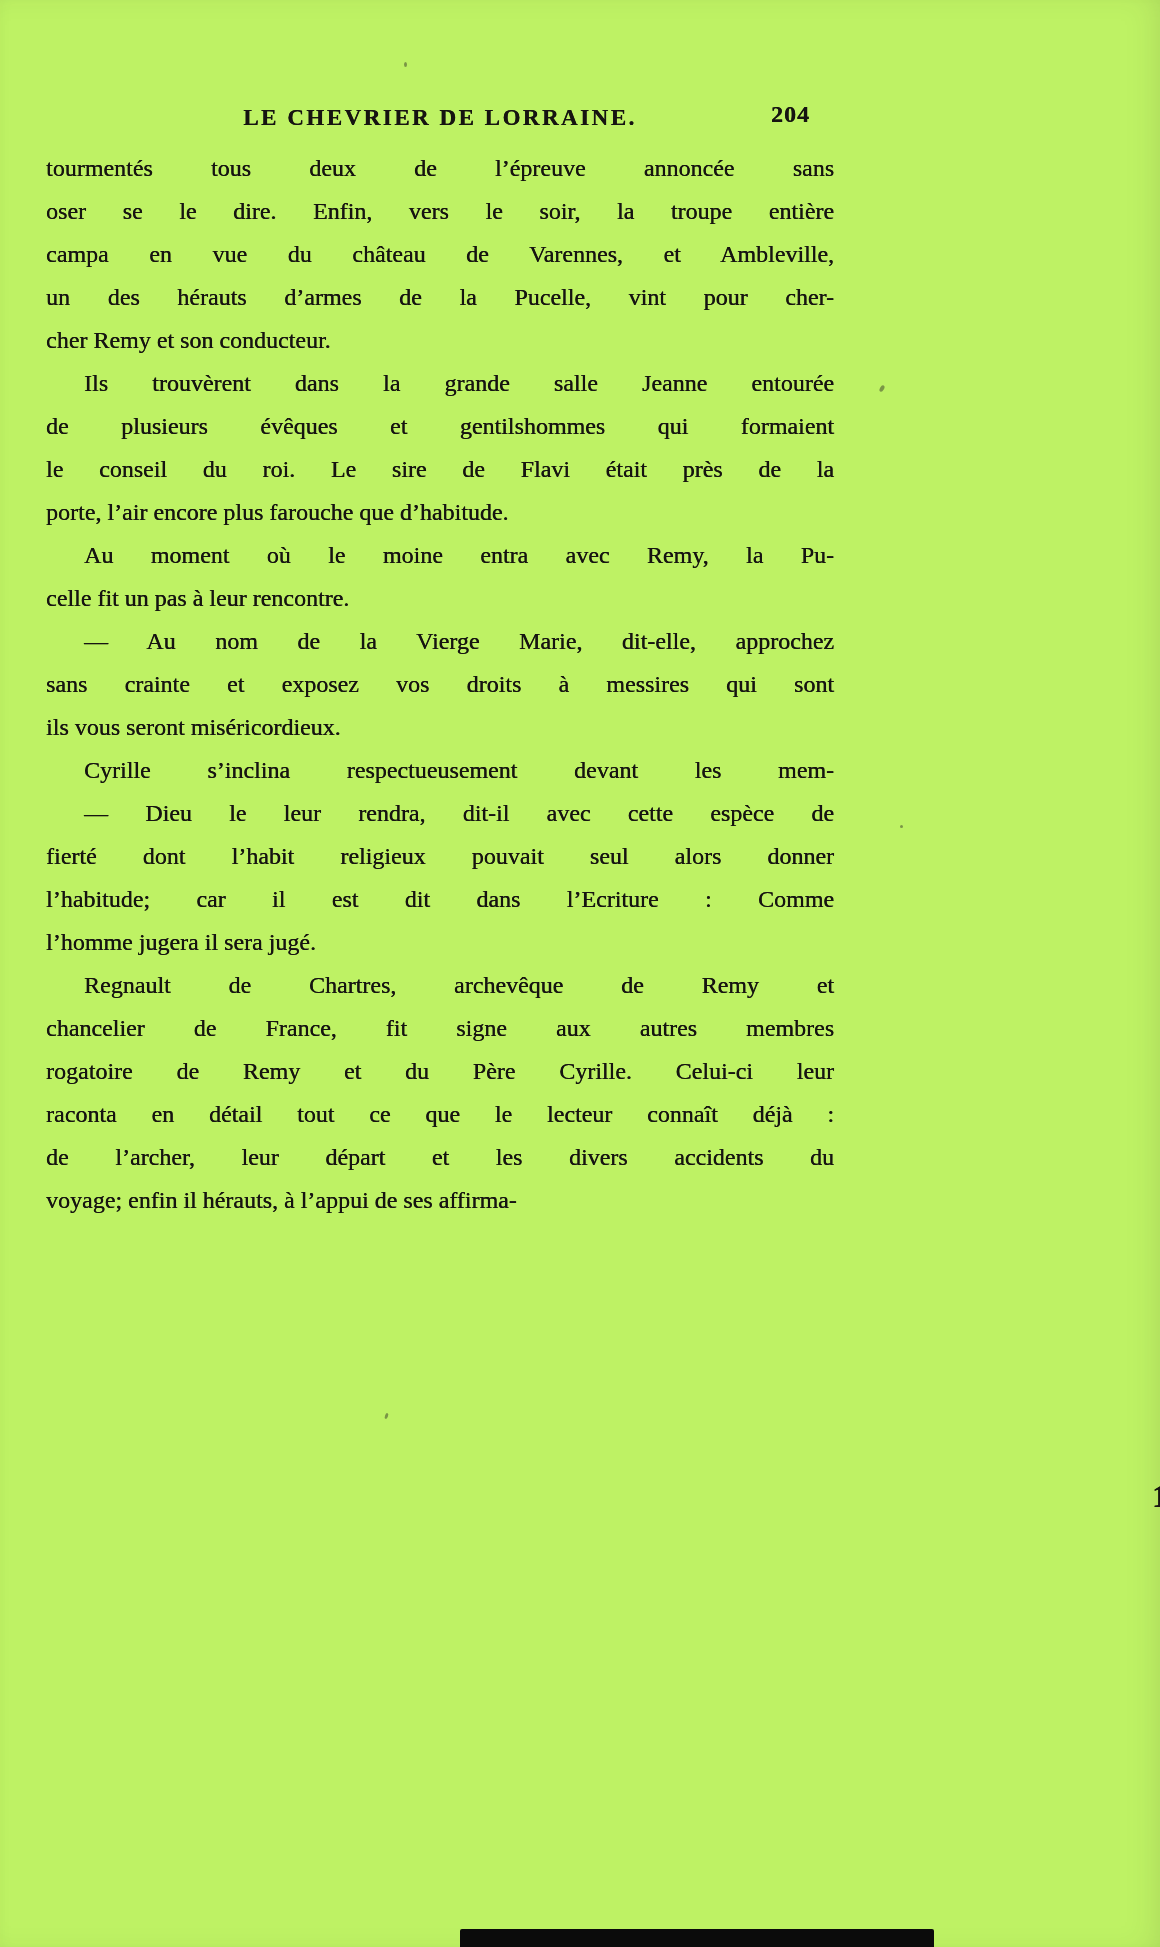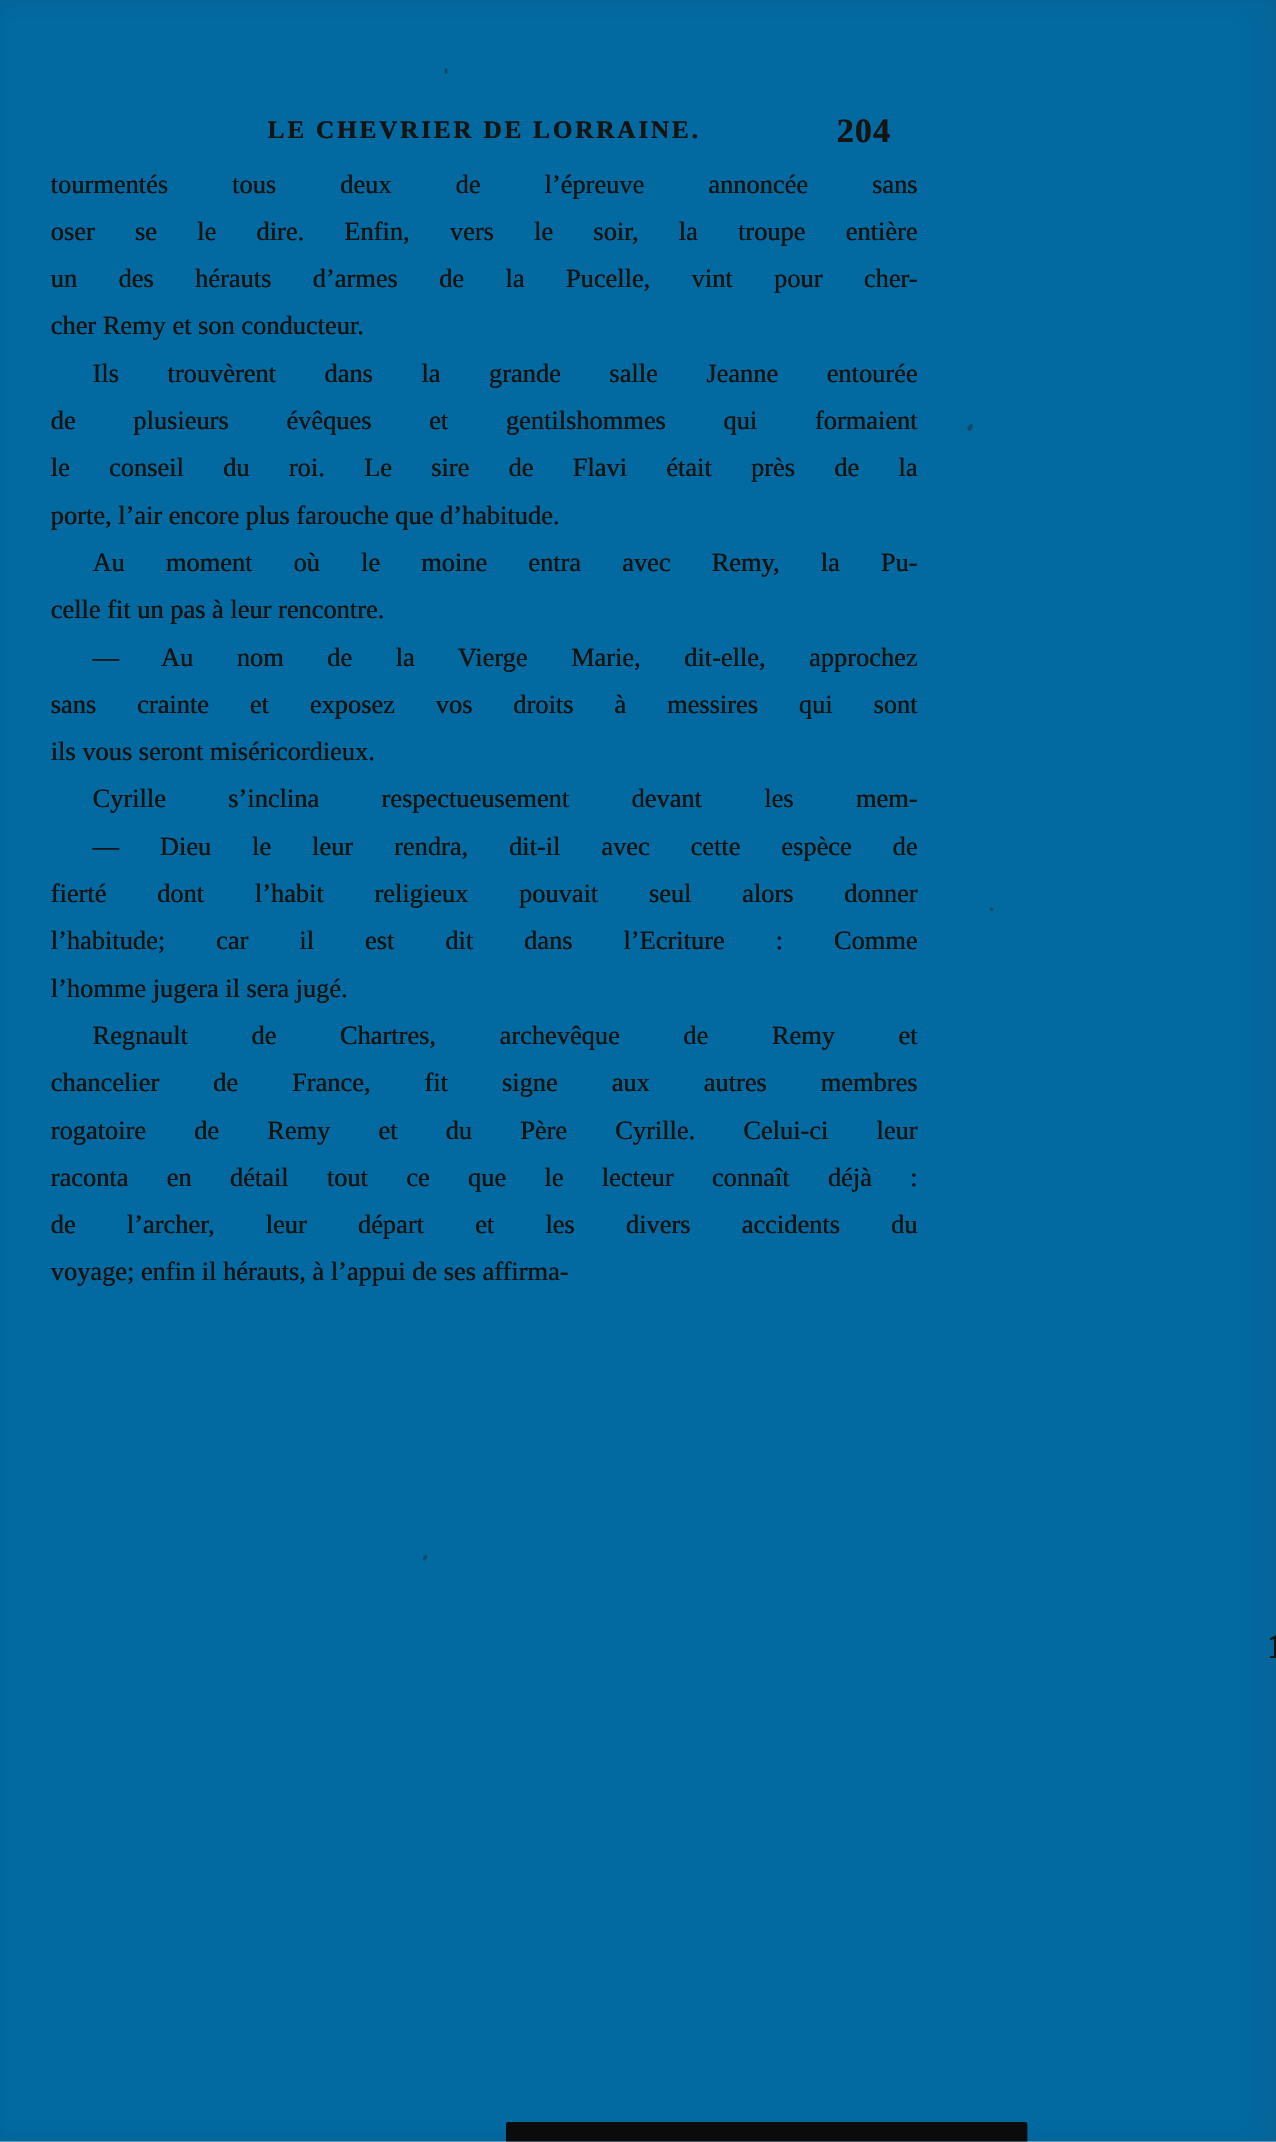--- a/index.html
+++ b/index.html
@@ -2,21 +2,21 @@
 <html lang="fr"><head>
 <meta charset="utf-8">
 <style>
   html, body { margin: 0; padding: 0; background: #e9e8e4; }
 
   .scan-page {
     position: relative;
     width: 1160px;
     height: 1947px;
     margin: 0 auto;
-    background: #0369a1;
+    background: #bef264;
     overflow: hidden;
     font-family: "Liberation Serif", "DejaVu Serif", serif;
     color: #161411;
     box-shadow: inset -14px 0 40px -24px rgba(60,55,45,0.25),
                 inset 6px 0 24px -20px rgba(60,55,45,0.15);
   }
 
   .text-column {
     position: absolute;
     left: 46px;
@@ -36,21 +36,21 @@
     font-weight: bold;
     font-size: 23px;
     letter-spacing: 2.5px;
     text-shadow: 0.3px 0 0 currentColor;
   }
   .page-number {
     position: absolute;
     right: 24px;
     top: -2px;
     font-weight: bold;
-    font-size: 31px;
+    font-size: 24px;
     letter-spacing: 1px;
     text-shadow: 0.3px 0 0 currentColor;
   }
 
   .para {
     font-size: 24px;
     line-height: 43px;
   }
   .line {
     text-align: justify;
@@ -100,20 +100,21 @@
 
     <div class="running-header">
       <div class="header-title">LE CHEVRIER DE LORRAINE.</div>
       <div class="page-number">204</div>
     </div>
 
     <div id="page-body">
         <div class="para">
           <div class="line">tourmentés tous deux de l’épreuve annoncée sans</div>
           <div class="line">oser se le dire. Enfin, vers le soir, la troupe entière</div>
+          <div class="line">campa en vue du château de Varennes, et Ambleville,</div>
           <div class="line">un des hérauts d’armes de la Pucelle, vint pour cher-</div>
           <div class="line last">cher Remy et son conducteur.</div>
         </div>
         <div class="para">
           <div class="line first-indent">Ils trouvèrent dans la grande salle Jeanne entourée</div>
           <div class="line">de plusieurs évêques et gentilshommes qui formaient</div>
           <div class="line">le conseil du roi. Le sire de Flavi était près de la</div>
           <div class="line last">porte, l’air encore plus farouche que d’habitude.</div>
         </div>
         <div class="para">

